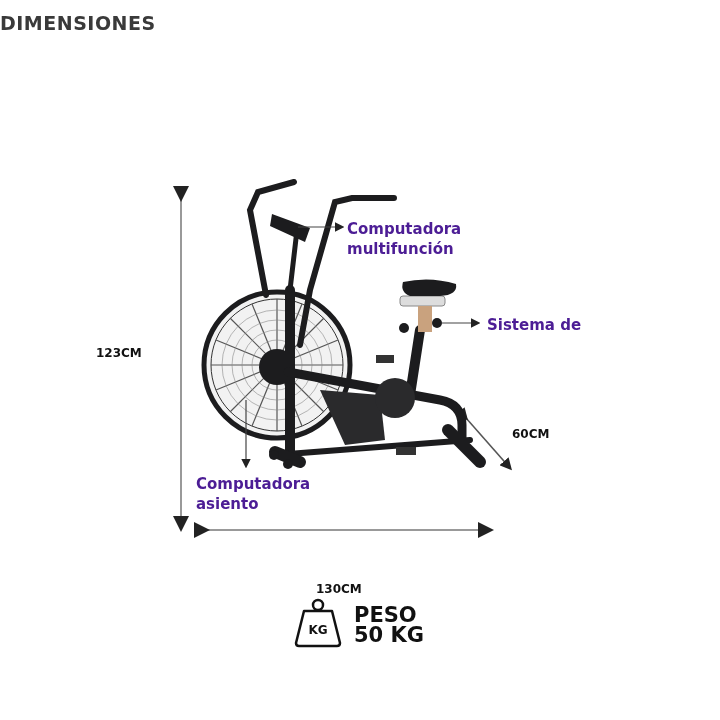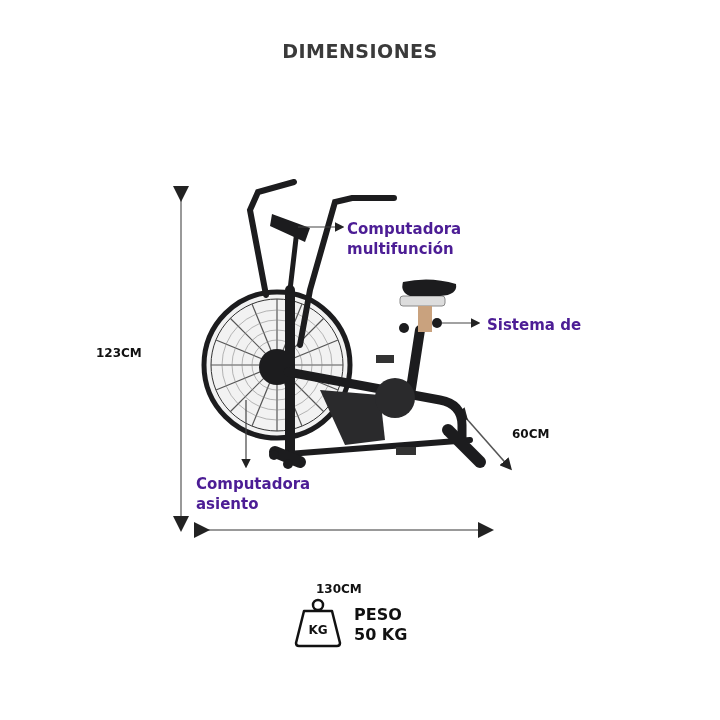--- a/index.html
+++ b/index.html
@@ -1,24 +1,24 @@
 <!DOCTYPE html>
 <html><head>
 <meta charset="utf-8">
 <style>
   html, body { margin:0; padding:0; background:#ffffff; }
   body { width:720px; height:720px; position:relative; overflow:hidden;
          font-family:"DejaVu Sans", "Liberation Sans", sans-serif; }
-  .title { position:absolute; left:0; width:720px; top:40px; text-align:center;
+  .title { position:absolute; left:0; width:720px; top:12px; 
            font-size:19px; font-weight:bold; color:#3a3a3a; letter-spacing:0.5px; }
   .lbl { position:absolute; font-weight:bold; color:#4c1d95; font-size:15px; line-height:20px; }
   .dim { position:absolute; font-weight:bold; color:#111; font-size:12px; }
   svg.art { position:absolute; left:0; top:0; }
   .weight { position:absolute; left:292px; top:597px; width:150px; height:52px; }
-  .weight-text { position:absolute; left:62px; top:8px; font-weight:bold; font-size:16px; line-height:20px; color:#111; }
+  .weight-text { position:absolute; left:62px; top:8px; font-weight:bold; font-size:21px; line-height:20px; color:#111; }
 </style>
 </head>
 <body>
 
 <div class="title">DIMENSIONES</div>
 
 <svg class="art" width="720" height="720" viewBox="0 0 720 720">
   <defs>
     <marker id="ah" markerWidth="8" markerHeight="8" refX="6" refY="4" orient="auto">
       <path d="M0,0 L8,4 L0,8 Z" fill="#222"></path>

